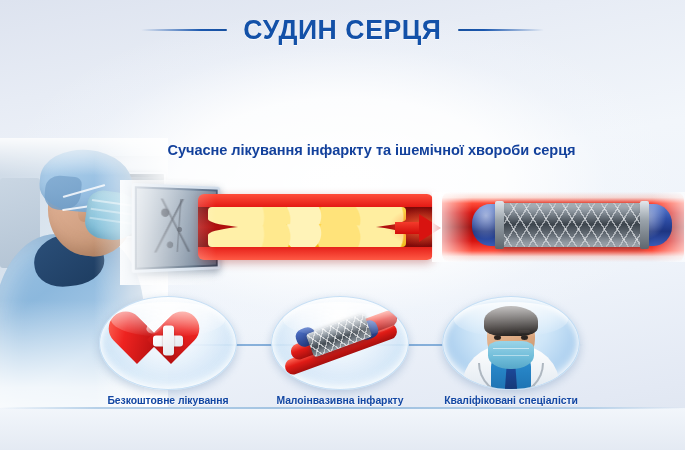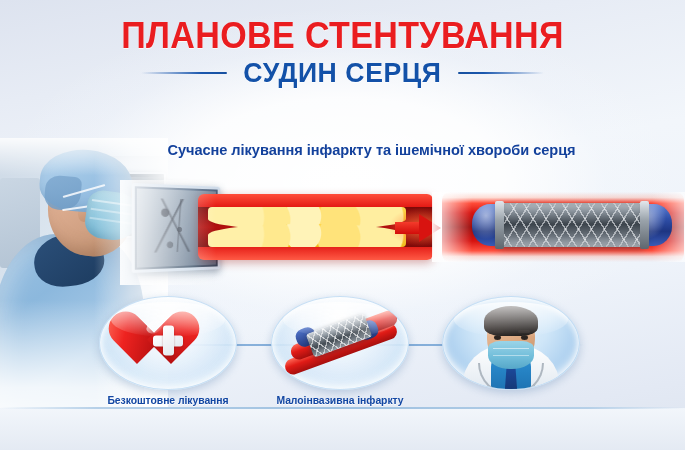--- a/index.html
+++ b/index.html
@@ -422,23 +422,20 @@
     <div class="surg-head"></div>
     <div class="surg-ear"></div>
     <div class="surg-cap"></div>
     <div class="surg-strap"></div>
     <div class="surg-strap b"></div>
     <div class="surg-mask"></div>
     <div class="surg-fade"></div>
   </div>
 
   <div class="titles">
-    <div class="t-row">
-      <span class="t2">ПЛАНОВЕ СТЕНТУВАННЯ</span>
-    </div>
     <div class="t-row r3">
       <span class="t-line l"></span>
       <span class="t3">СУДИН СЕРЦЯ</span>
       <span class="t-line r"></span>
     </div>
   </div>
 
   <div class="subtitle">Сучасне лікування інфаркту та ішемічної хвороби серця</div>
 
   <div class="illus">
@@ -507,20 +504,21 @@
           <span class="neck"></span>
           <span class="face"></span>
           <span class="hair"></span>
           <span class="brow l"></span>
           <span class="brow r"></span>
           <span class="eye l"></span>
           <span class="eye r"></span>
           <span class="mask"></span>
         </div>
       </div>
+      <div class="feat-label">Кваліфіковані спеціалісти</div>
     </div>
 
   </div>
 
   <div class="bottom-fade"></div>
   <div class="bottom-rule"></div>
 
 </div>
 
 </body></html>

